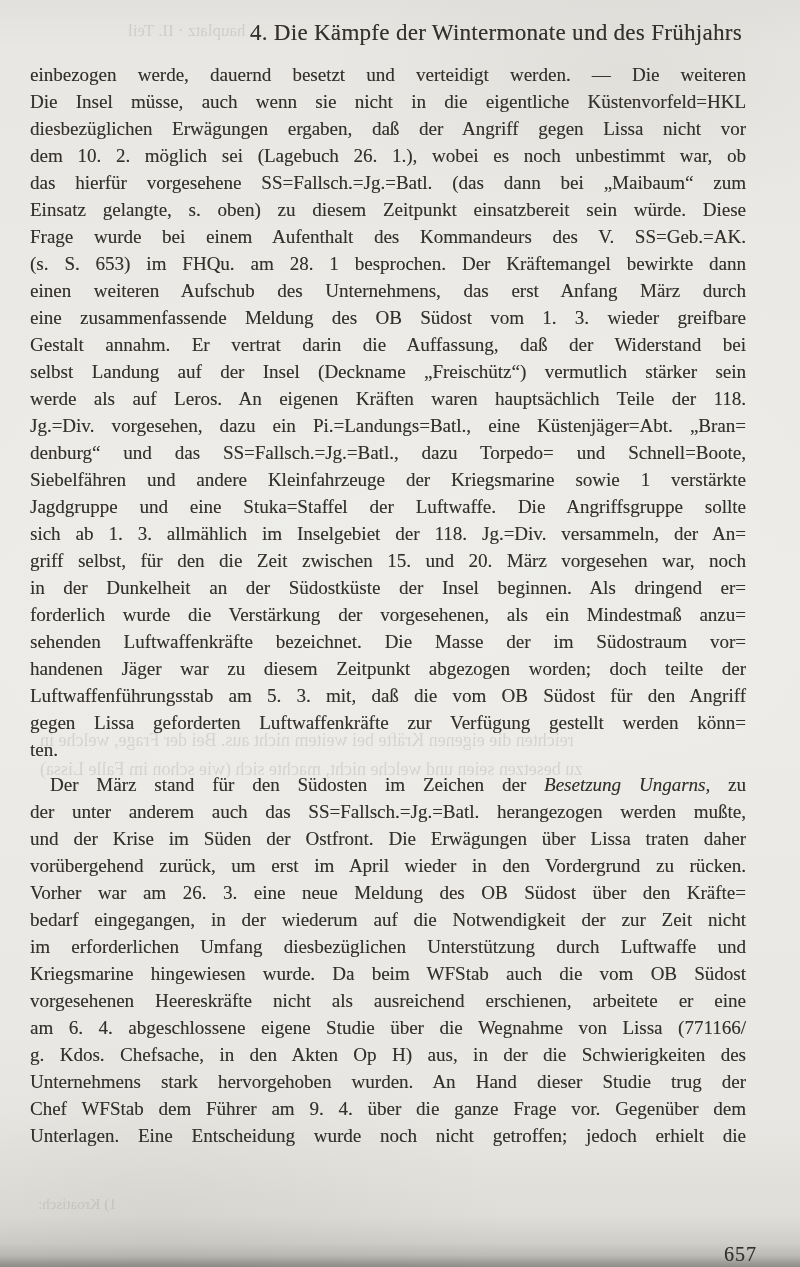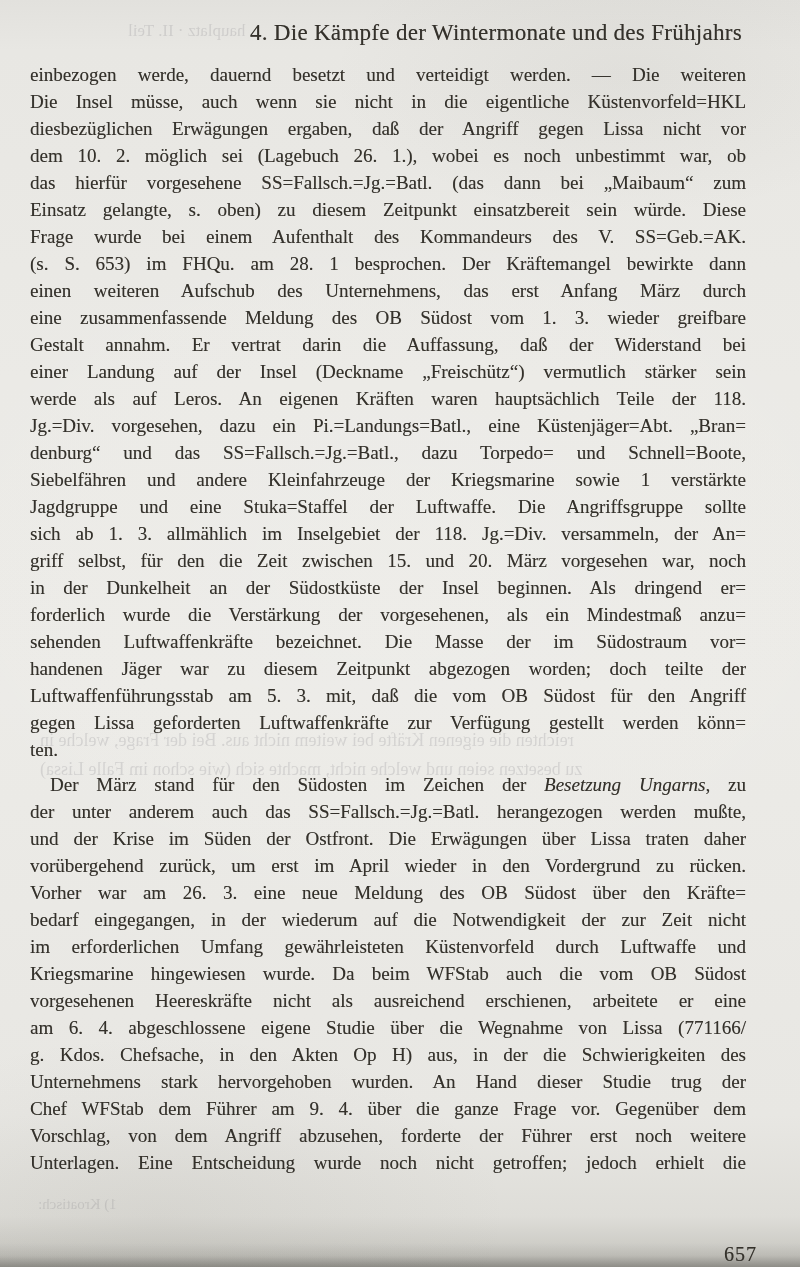--- a/index.html
+++ b/index.html
@@ -103,21 +103,21 @@
         <div class="line"><span>Die Insel müsse, auch wenn sie nicht in die eigentliche Küstenvorfeld=HKL</span></div>
         <div class="line"><span>diesbezüglichen Erwägungen ergaben, daß der Angriff gegen Lissa nicht vor</span></div>
         <div class="line"><span>dem 10. 2. möglich sei (Lagebuch 26. 1.), wobei es noch unbestimmt war, ob</span></div>
         <div class="line"><span>das hierfür vorgesehene SS=Fallsch.=Jg.=Batl. (das dann bei „Maibaum“ zum</span></div>
         <div class="line"><span>Einsatz gelangte, s. oben) zu diesem Zeitpunkt einsatzbereit sein würde. Diese</span></div>
         <div class="line"><span>Frage wurde bei einem Aufenthalt des Kommandeurs des V. SS=Geb.=AK.</span></div>
         <div class="line"><span>(s. S. 653) im FHQu. am 28. 1 besprochen. Der Kräftemangel bewirkte dann</span></div>
         <div class="line"><span>einen weiteren Aufschub des Unternehmens, das erst Anfang März durch</span></div>
         <div class="line"><span>eine zusammenfassende Meldung des OB Südost vom 1. 3. wieder greifbare</span></div>
         <div class="line"><span>Gestalt annahm. Er vertrat darin die Auffassung, daß der Widerstand bei</span></div>
-        <div class="line"><span>einer Landung auf der Insel (Deckname „Freischütz“) vermutlich stärker sein</span></div>
+        <div class="line"><span>selbst Landung auf der Insel (Deckname „Freischütz“) vermutlich stärker sein</span></div>
         <div class="line"><span>werde als auf Leros. An eigenen Kräften waren hauptsächlich Teile der 118.</span></div>
         <div class="line"><span>Jg.=Div. vorgesehen, dazu ein Pi.=Landungs=Batl., eine Küstenjäger=Abt. „Bran=</span></div>
         <div class="line"><span>denburg“ und das SS=Fallsch.=Jg.=Batl., dazu Torpedo= und Schnell=Boote,</span></div>
         <div class="line"><span>Siebelfähren und andere Kleinfahrzeuge der Kriegsmarine sowie 1 verstärkte</span></div>
         <div class="line"><span>Jagdgruppe und eine Stuka=Staffel der Luftwaffe. Die Angriffsgruppe sollte</span></div>
         <div class="line"><span>sich ab 1. 3. allmählich im Inselgebiet der 118. Jg.=Div. versammeln, der An=</span></div>
         <div class="line"><span>griff selbst, für den die Zeit zwischen 15. und 20. März vorgesehen war, noch</span></div>
         <div class="line"><span>in der Dunkelheit an der Südostküste der Insel beginnen. Als dringend er=</span></div>
         <div class="line"><span>forderlich wurde die Verstärkung der vorgesehenen, als ein Mindestmaß anzu=</span></div>
         <div class="line"><span>sehenden Luftwaffenkräfte bezeichnet. Die Masse der im Südostraum vor=</span></div>
@@ -126,26 +126,25 @@
         <div class="line"><span>gegen Lissa geforderten Luftwaffenkräfte zur Verfügung gestellt werden könn=</span></div>
         <div class="line no-justify"><span>ten.</span></div>
       </div>
       <div class="paragraph">
         <div class="line indent"><span>Der März stand für den Südosten im Zeichen der </span><span class="italic">Besetzung Ungarns</span><span>, zu</span></div>
         <div class="line"><span>der unter anderem auch das SS=Fallsch.=Jg.=Batl. herangezogen werden mußte,</span></div>
         <div class="line"><span>und der Krise im Süden der Ostfront. Die Erwägungen über Lissa traten daher</span></div>
         <div class="line"><span>vorübergehend zurück, um erst im April wieder in den Vordergrund zu rücken.</span></div>
         <div class="line"><span>Vorher war am 26. 3. eine neue Meldung des OB Südost über den Kräfte=</span></div>
         <div class="line"><span>bedarf eingegangen, in der wiederum auf die Notwendigkeit der zur Zeit nicht</span></div>
-        <div class="line"><span>im erforderlichen Umfang gewährleisteten Küstenvorfeld durch Luftwaffe und</span></div>
+        <div class="line"><span>im erforderlichen Umfang diesbezüglichen Unterstützung durch Luftwaffe und</span></div>
         <div class="line"><span>Kriegsmarine hingewiesen wurde. Da beim WFStab auch die vom OB Südost</span></div>
         <div class="line"><span>vorgesehenen Heereskräfte nicht als ausreichend erschienen, arbeitete er eine</span></div>
         <div class="line"><span>am 6. 4. abgeschlossene eigene Studie über die Wegnahme von Lissa (771166/</span></div>
         <div class="line"><span>g. Kdos. Chefsache, in den Akten Op H) aus, in der die Schwierigkeiten des</span></div>
         <div class="line"><span>Unternehmens stark hervorgehoben wurden. An Hand dieser Studie trug der</span></div>
         <div class="line"><span>Chef WFStab dem Führer am 9. 4. über die ganze Frage vor. Gegenüber dem</span></div>
-        <div class="line"><span>Vorschlag, von dem Angriff abzusehen, forderte der Führer erst noch weitere</span></div>
         <div class="line"><span>Unterlagen. Eine Entscheidung wurde noch nicht getroffen; jedoch erhielt die</span></div>
       </div>
     </div>
   <div class="page-number">657</div>
   <div class="bottom-shadow"></div>
 </div>
 
 </body></html>

